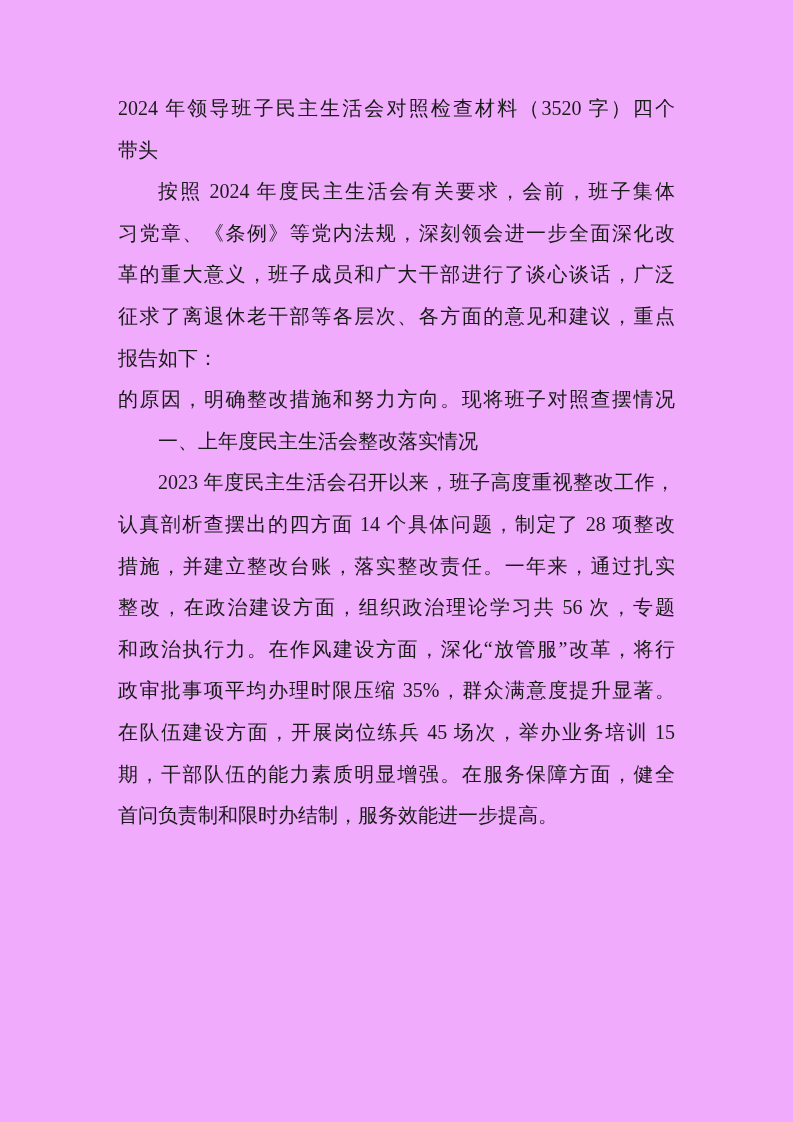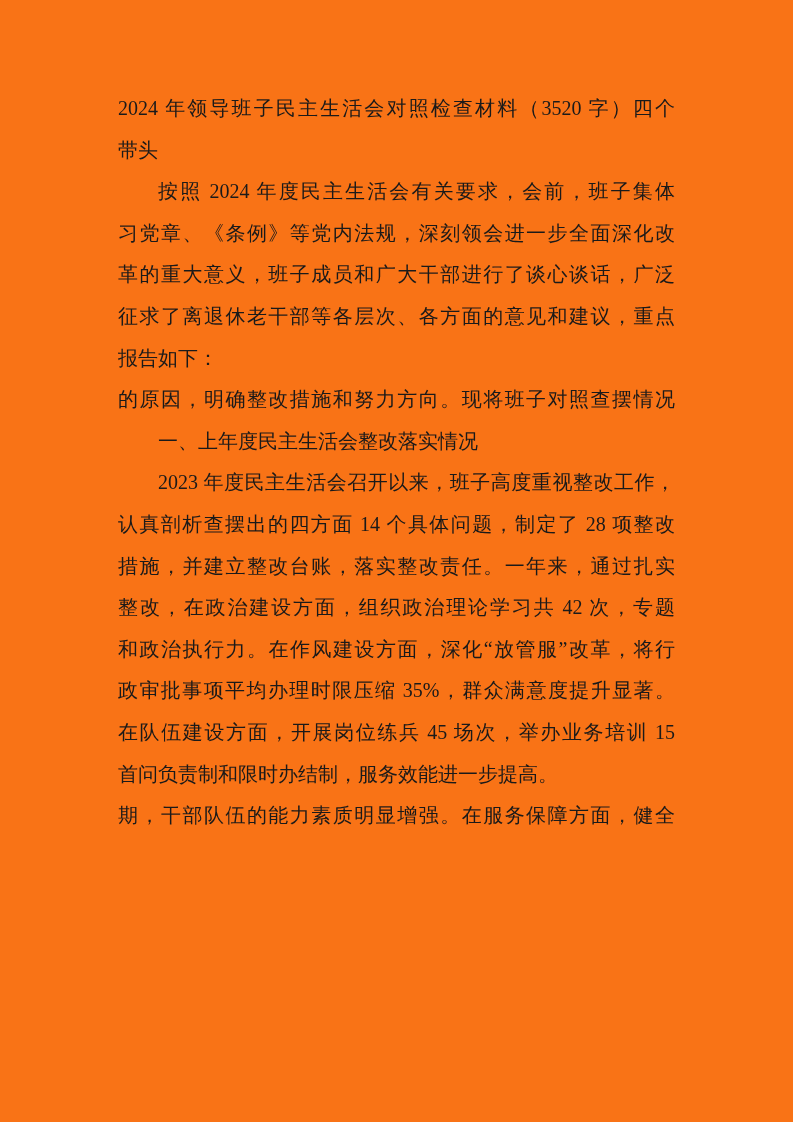--- a/index.html
+++ b/index.html
@@ -4,21 +4,21 @@
 <style>
   html, body {
     margin: 0;
     padding: 0;
     background: #ffffff;
   }
   .page {
     position: relative;
     width: 793px;
     height: 1122px;
-    background: #f97316;
+    background: #f0abfc;
     overflow: hidden;
     font-family: "Liberation Serif", "DejaVu Serif", serif;
     color: #1a1a1a;
   }
   .content {
     position: absolute;
     left: 118px;
     top: 88px;
     width: 557px;
     font-size: 20px;
@@ -60,21 +60,21 @@
         <div class="line last">报告如下：</div>
         <div class="line">的原因，明确整改措施和努力方向。现将班子对照查摆情况</div>
       </div>
       <div class="block heading">
         <div class="line last indent">一、上年度民主生活会整改落实情况</div>
       </div>
       <div class="block paragraph">
         <div class="line indent">2023 年度民主生活会召开以来，班子高度重视整改工作，</div>
         <div class="line">认真剖析查摆出的四方面 14 个具体问题，制定了 28 项整改</div>
         <div class="line">措施，并建立整改台账，落实整改责任。一年来，通过扎实</div>
-        <div class="line">整改，在政治建设方面，组织政治理论学习共 42 次，专题</div>
+        <div class="line">整改，在政治建设方面，组织政治理论学习共 56 次，专题</div>
         <div class="line">和政治执行力。在作风建设方面，深化“放管服”改革，将行</div>
         <div class="line">政审批事项平均办理时限压缩 35%，群众满意度提升显著。</div>
         <div class="line">在队伍建设方面，开展岗位练兵 45 场次，举办业务培训 15</div>
+        <div class="line">期，干部队伍的能力素质明显增强。在服务保障方面，健全</div>
         <div class="line last">首问负责制和限时办结制，服务效能进一步提高。</div>
-        <div class="line">期，干部队伍的能力素质明显增强。在服务保障方面，健全</div>
       </div>
     </div>
 </div>
 
 </body></html>

